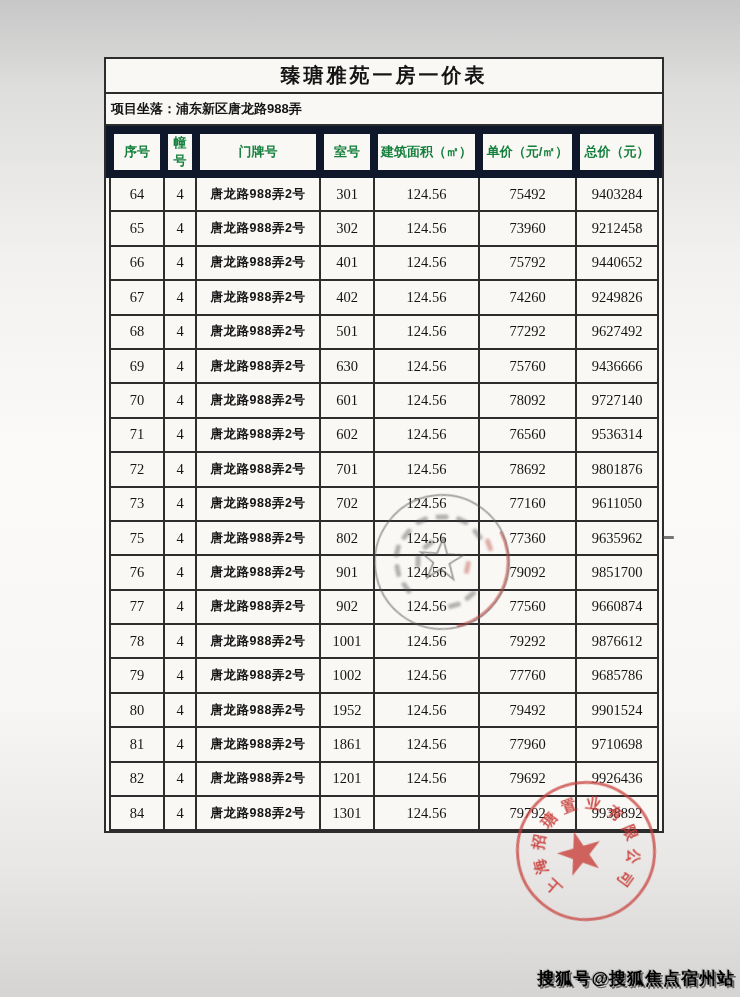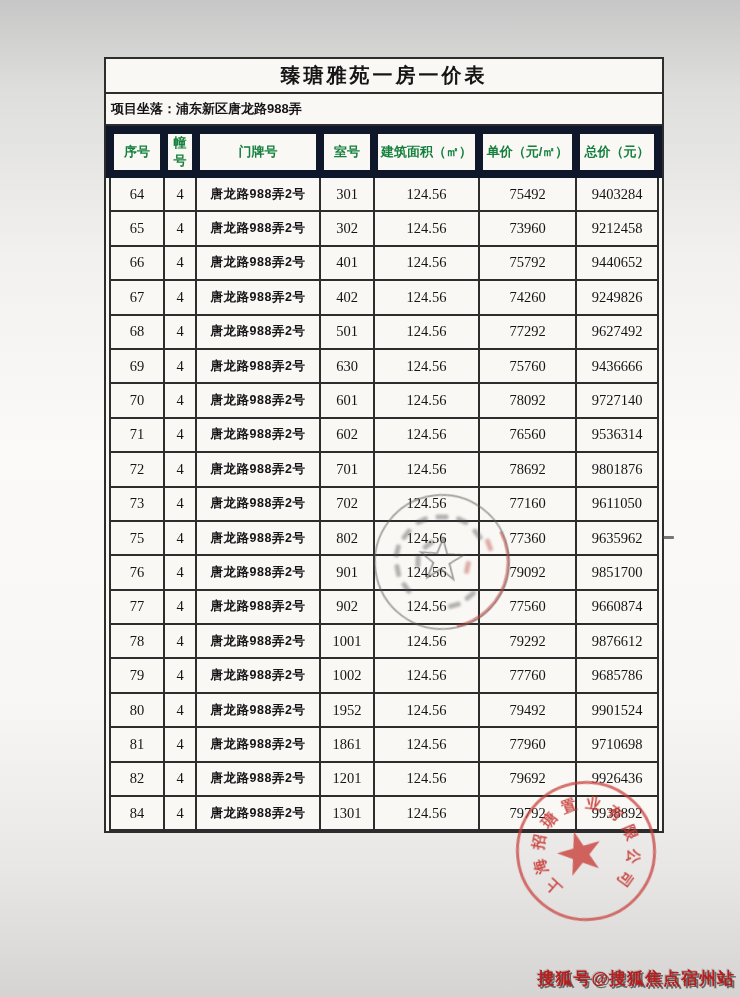--- a/index.html
+++ b/index.html
@@ -79,21 +79,21 @@
     font-family:"Liberation Sans",sans-serif;
   }
   
   .stray-dash{
     position:absolute;left:663px;top:536px;width:11px;height:3px;
     background:#4a4a4a;opacity:.75;border-radius:1px;
   }
   .watermark{
     position:absolute;right:5px;bottom:7px;
     font-size:17px;font-weight:bold;letter-spacing:1px;
-    color:#b91c1c;text-shadow:2px 2px 0 #686868, -1px -1px 0 rgba(160,160,160,.6);
+    color:#000000;text-shadow:2px 2px 0 #686868, -1px -1px 0 rgba(160,160,160,.6);
   }
 </style>
 </head>
 <body>
 
 <div class="doc-table">
   <div class="title-row">
     <span>臻瑭雅苑一房一价表</span>
   </div>
   <div class="location-row">

